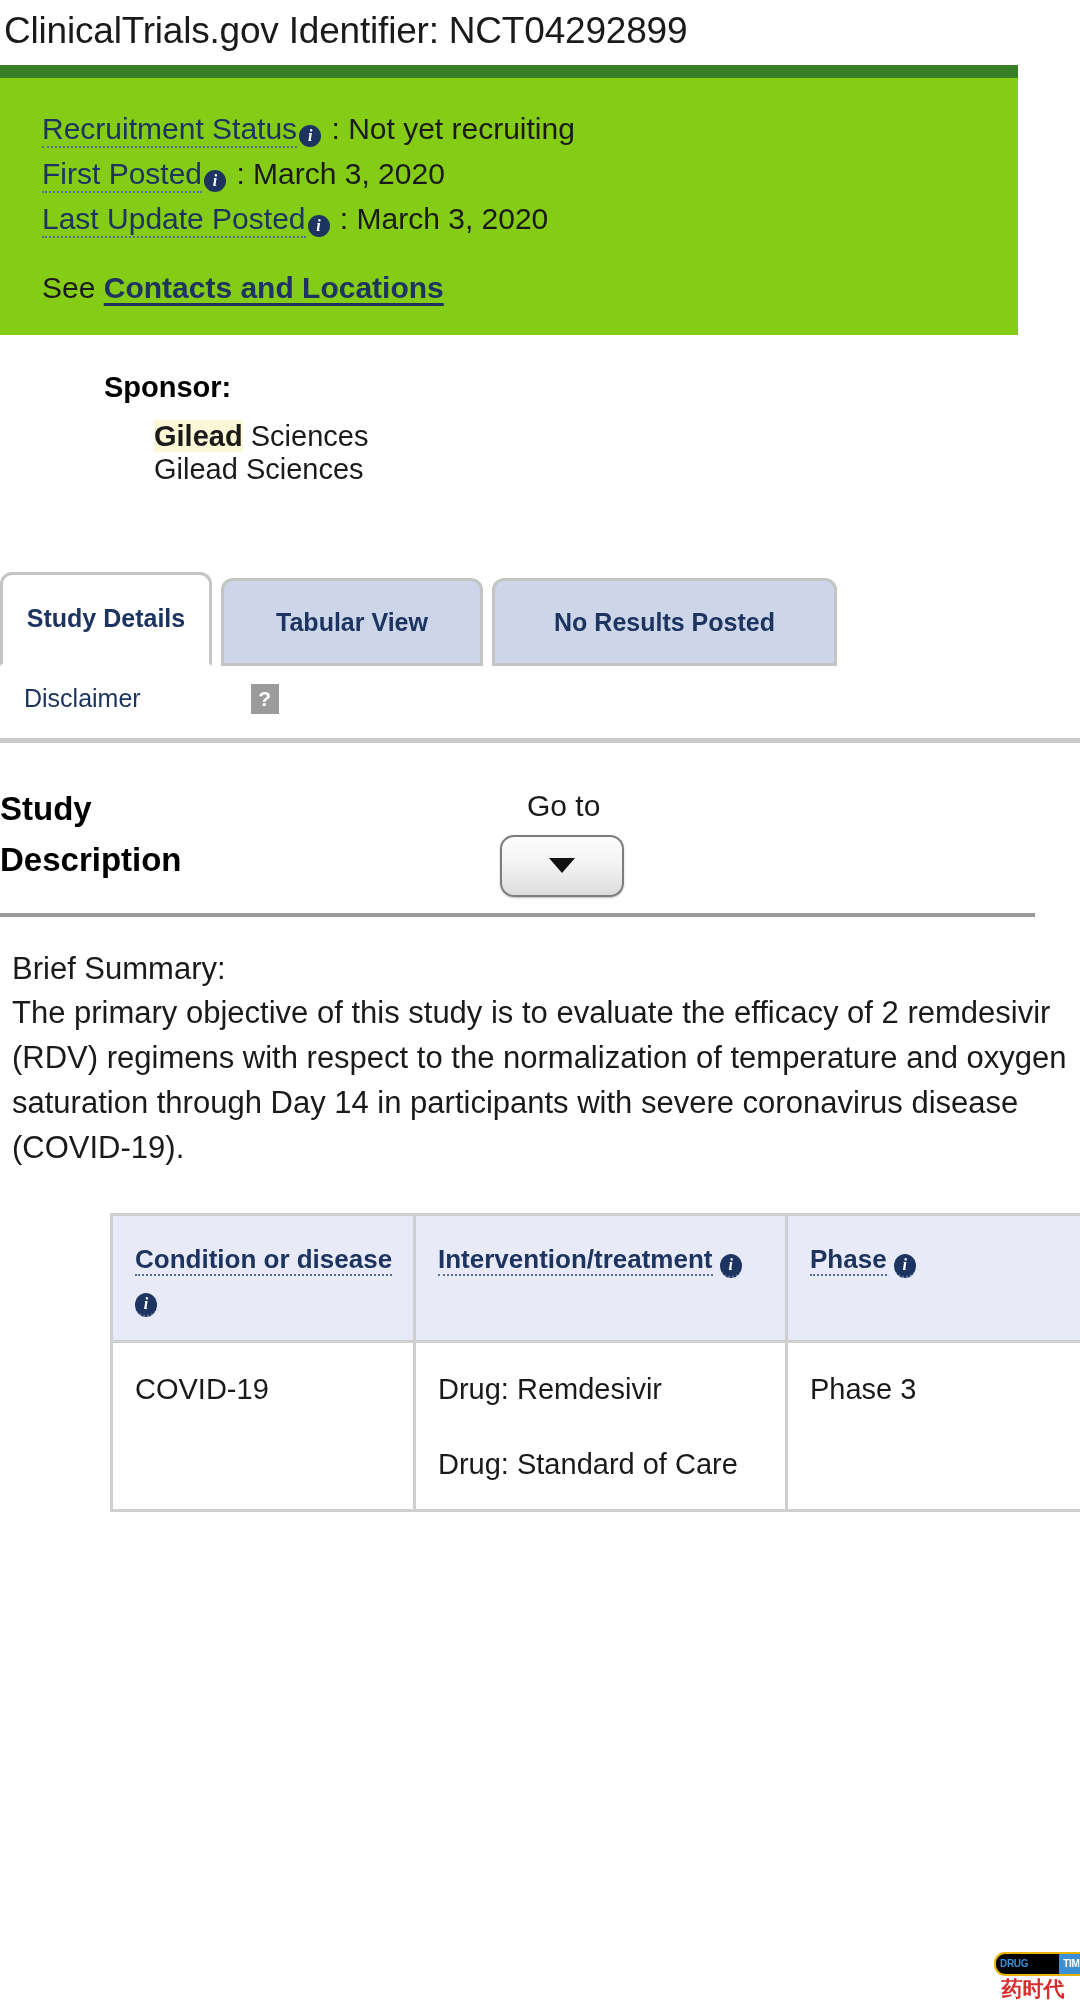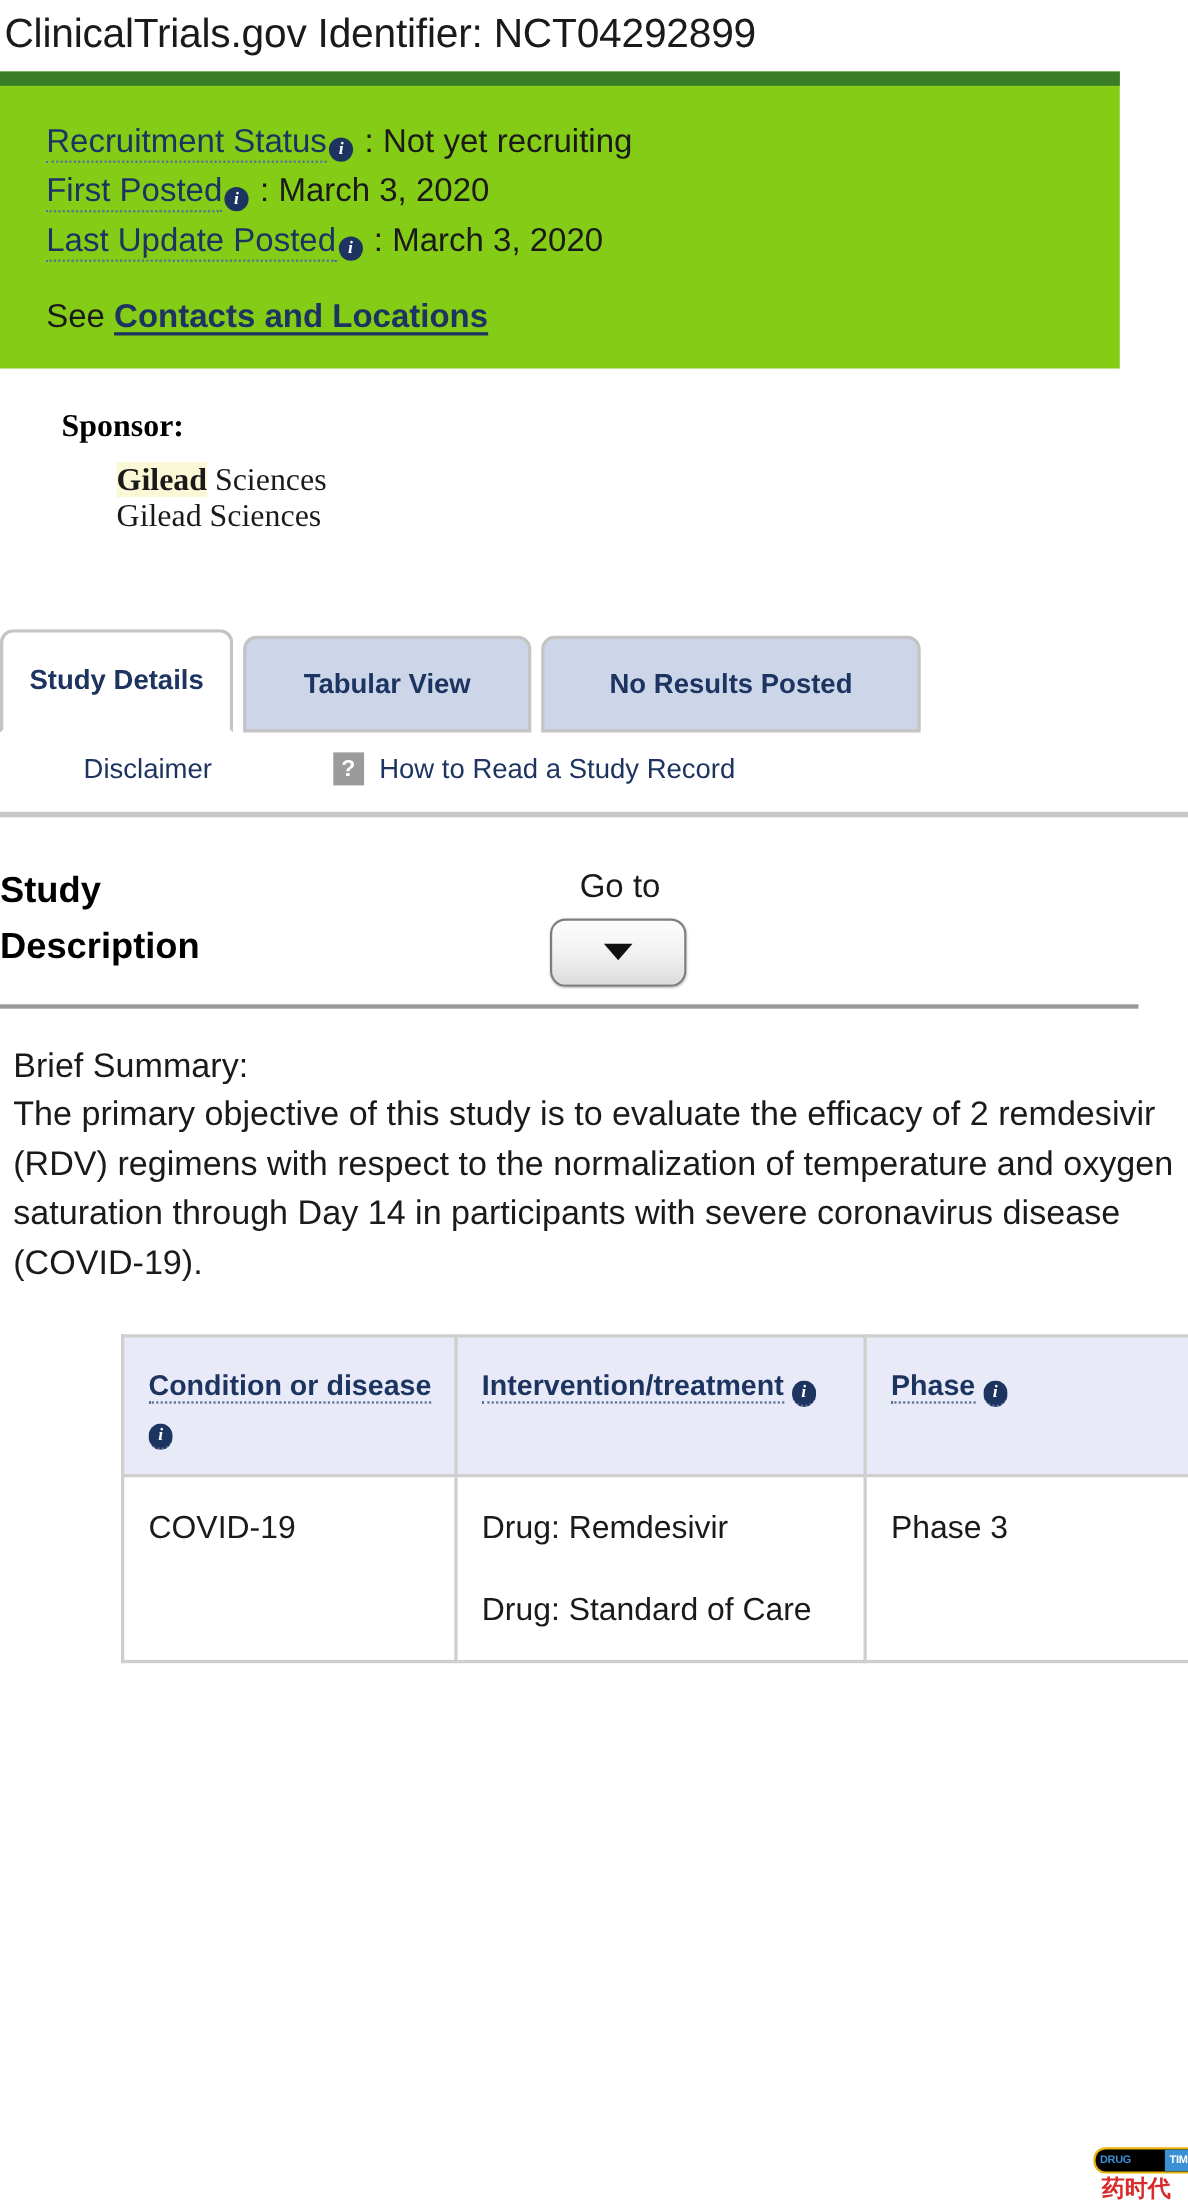--- a/index.html
+++ b/index.html
@@ -68,22 +68,21 @@
   }
   .see-link {
     color: #1d3461;
     font-weight: bold;
     text-decoration: underline;
     text-underline-offset: 5px;
   }
 
   
   .sponsor-block {
-    padding: 36px 0 0 56px;
-    font-family: Liberation Serif, serif;
+    padding: 36px 0 0 104px;
   }
   .sponsor-heading {
     font-size: 29px;
     font-weight: bold;
     color: #000000;
     margin-bottom: 16px;
   }
   .sponsor-value {
     font-size: 29px;
     color: #1a1a1a;
@@ -134,25 +133,25 @@
     border-bottom: 3px solid #ffffff;
     height: 94px;
     line-height: 86px;
   }
   .tab-study-details { width: 212px; }
   .tab-tabular-view  { width: 262px; }
   .tab-no-results    { width: 345px; }
 
   .subnav {
     margin-top: 6px;
-    padding-left: 76px;
+    padding-left: 24px;
     font-size: 25px;
     color: #1d3461;
     display: flex;
-    align-items: flex-end;
+    align-items: center;
   }
   .subnav a {
     color: #1d3461;
     text-decoration: none;
   }
   .disclaimer-link { margin-right: 110px; }
   .qmark {
     display: inline-block;
     width: 28px;
     height: 30px;
@@ -363,21 +362,20 @@
   <div class="resp-value">Gilead Sciences</div>
 </div>
 
 <div class="tabs-wrap">
   <span class="tab active tab-study-details">Study Details</span><span class="tab tab-tabular-view">Tabular View</span><span class="tab tab-no-results">No Results Posted</span>
 </div>
 
 <div class="subnav">
   <a class="disclaimer-link" href="#">Disclaimer</a>
   <span class="qmark">?</span>
-  <a href="#">How to Read a Study Record</a>
 </div>
 
 <div class="rule-full"></div>
 
 <div class="desc-head">
   <div class="desc-title">
     <div>Study</div>
     <div>Description</div>
   </div>
   <div class="goto-wrap">

